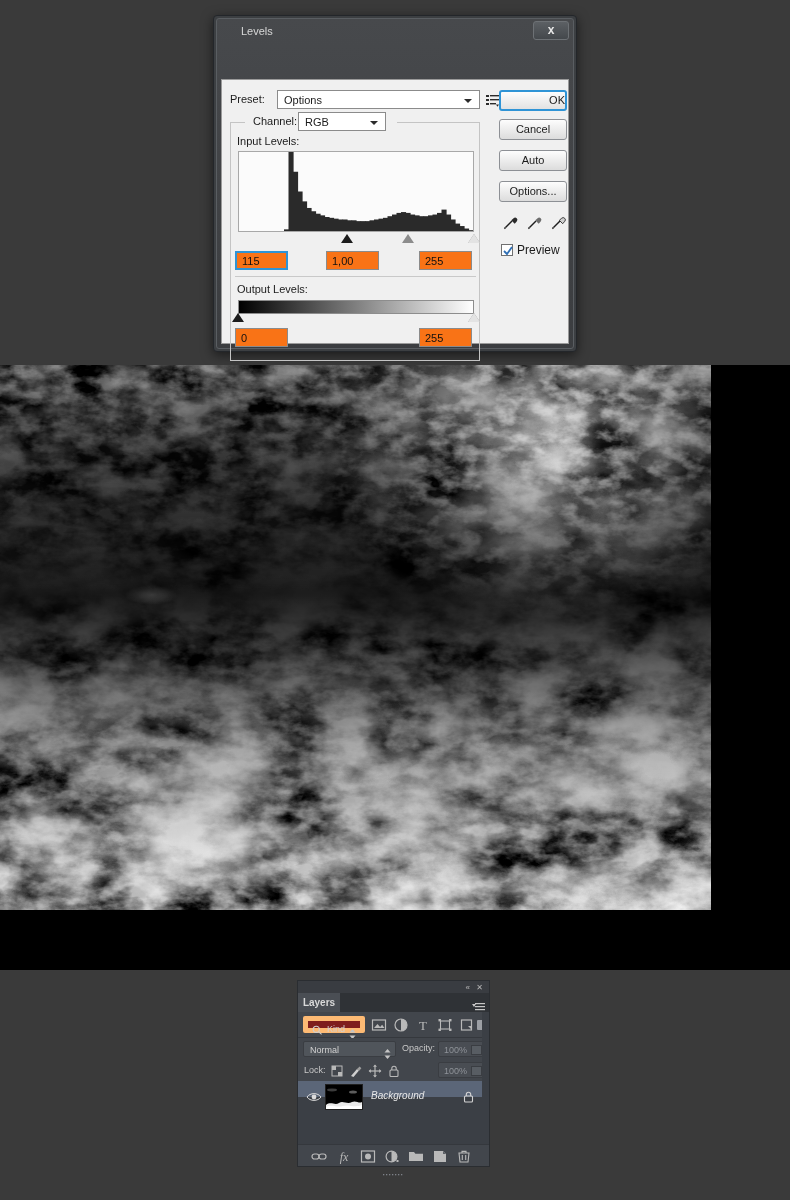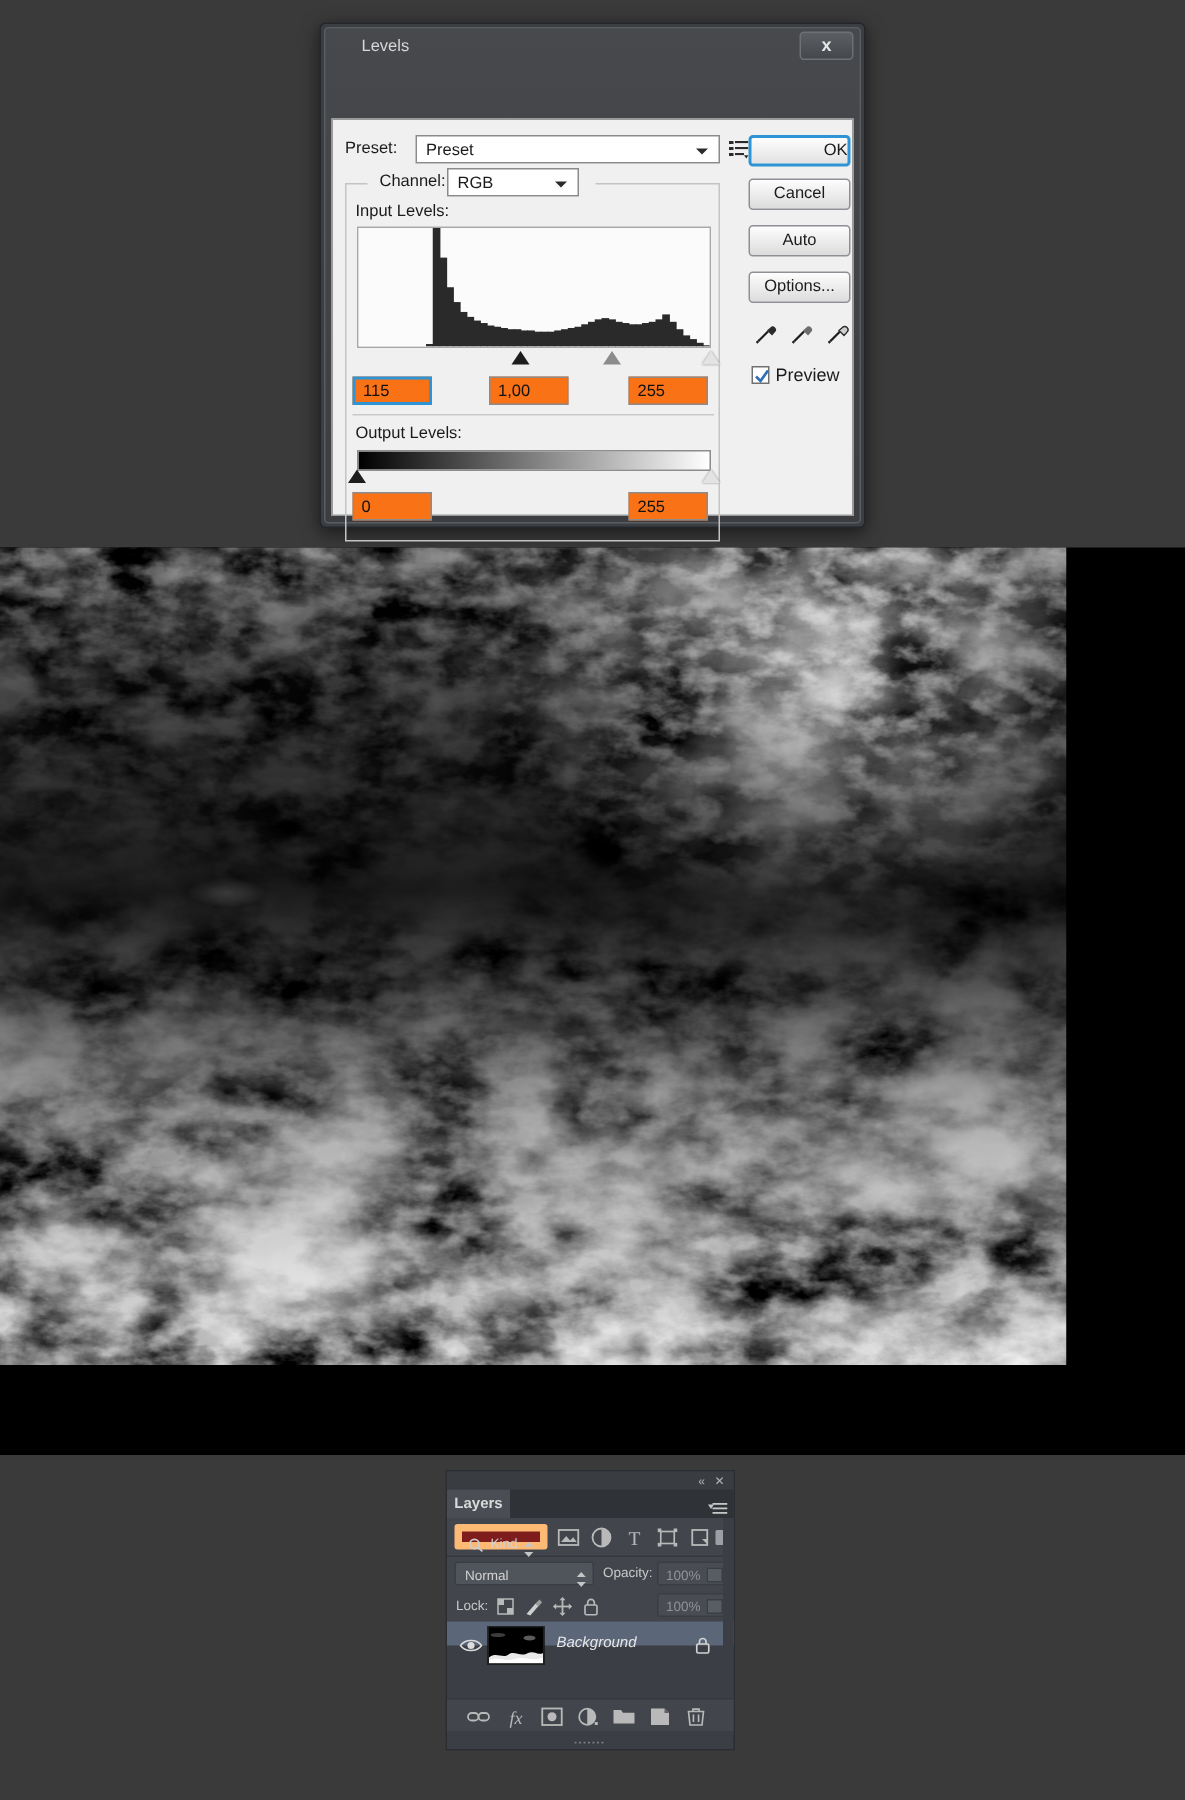--- a/index.html
+++ b/index.html
@@ -195,21 +195,21 @@
     position: absolute; left: 27px; top: 3px; width: 38px; height: 26px;
     border: 1px solid #202020; background: #000; overflow: hidden;
   }
   .layer-name {
     position: absolute; left: 73px; top: 9px; font-size: 10px; color: #e8e8e8;
     font-style: italic;
   }
   .lock-ico { position: absolute; right: 14px; top: 9px; width: 13px; height: 14px; }
 
   .panel-bottom {
-    position: absolute; left: 0; bottom: 12px; width: 100%; height: 22px;
+    position: absolute; left: 0; bottom: 0; width: 100%; height: 22px;
     background: #42464c; border-top: 1px solid #35383d;
   }
   .bico { position: absolute; top: 4px; width: 16px; height: 15px; }
 
   .scroll-col { position: absolute; right: 0; top: 31px; width: 7px; bottom: 22px; background: #3b3f45; }
   .panel-grip { position: absolute; left: 50%; bottom: 0px; width: 22px; height: 3px;
      transform: translateX(-50%); }
 </style>
 </head>
 <body>
@@ -294,21 +294,21 @@
     <div class="titlebar">
       <div class="title-text">Levels</div>
       <div class="close-btn">x</div>
     </div>
 
     <div class="dlg-body">
 
       <div class="row-preset">
         <span class="lbl preset-label">Preset:</span>
         <div class="combo" id="preset-combo">
-          <span class="cval">Preset</span>
+          <span class="cval">Options</span>
           <span class="arrow"></span>
         </div>
         <span class="preset-menu-icon">
           <svg width="13" height="13" viewBox="0 0 13 13">
             <g fill="#2b2b2b">
               <rect x="0" y="1" width="3" height="2"></rect>
                   <rect x="4" y="1" width="9" height="1.4"></rect>
               <rect x="0" y="5" width="3" height="2"></rect>
                   <rect x="4" y="5" width="9" height="1.4"></rect>
               <rect x="0" y="9" width="3" height="2"></rect>

